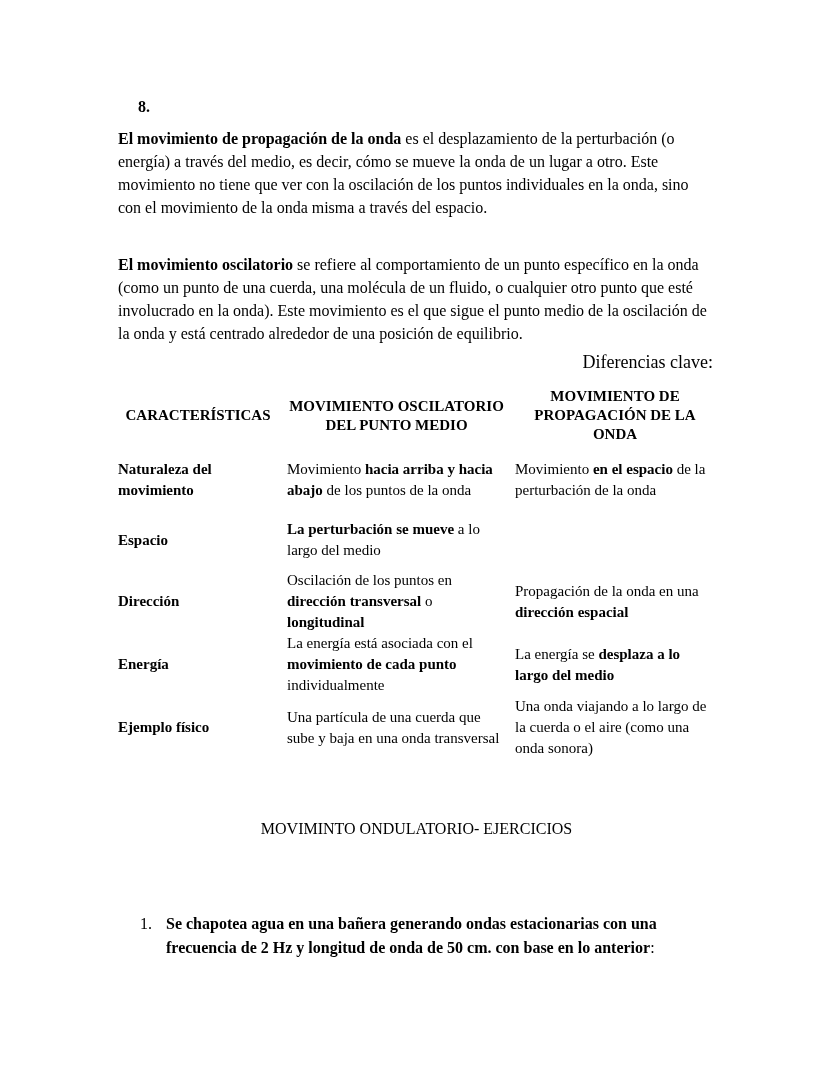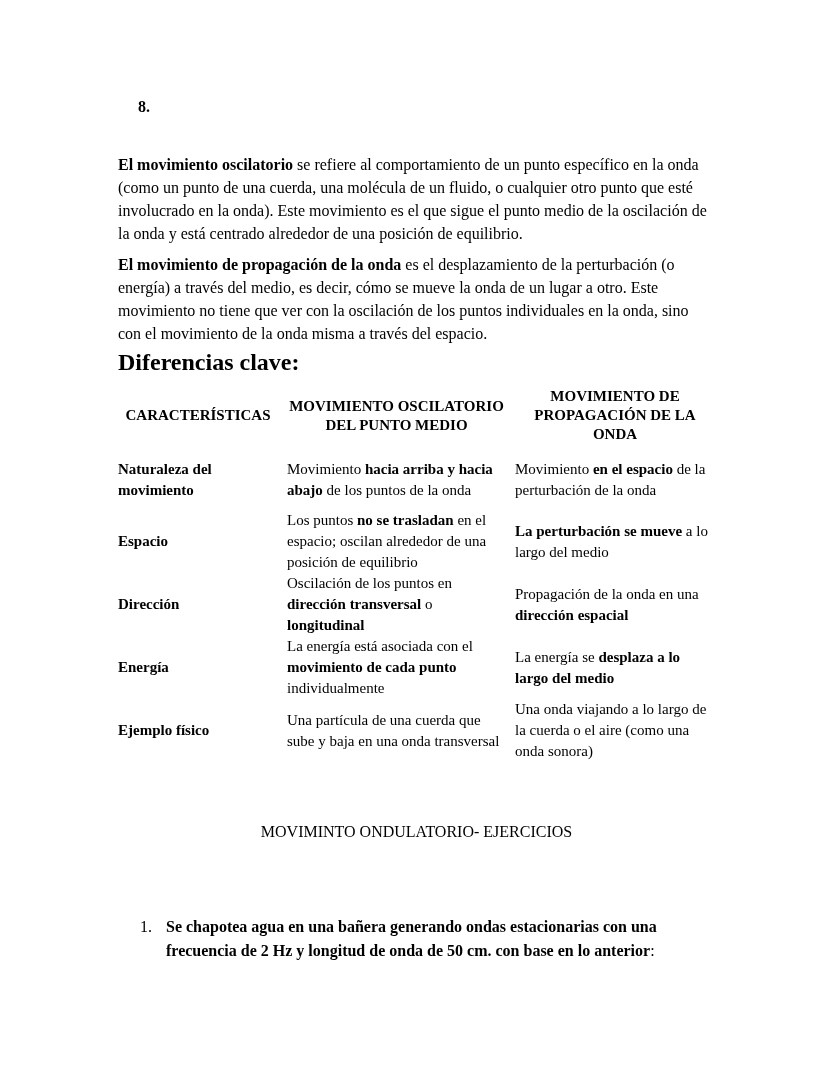--- a/index.html
+++ b/index.html
@@ -30,24 +30,25 @@
     font-size: 16px;
     line-height: 23px;
     width: 597px;
     margin: 34px 0 0 0;
   }
   .para.second { margin-top: 8px; }
   .para b, .cell b, .extext b { font-weight: bold; }
 
   
   .subhead {
-    font-size: 24px;
+    font-size: 18px;
     line-height: 22px;
-    font-weight: bold;
+    font-weight: normal;
     margin: 6px 0 0 0;
+    text-align: right;
   }
 
   
   .cmp-table { margin-top: 14px; width: 597px; font-size: 15px; }
   .trow {
     display: grid;
     grid-template-columns: 160px 219px 200px;
     column-gap: 9px;
     align-items: center;
     min-height: 60px;
@@ -85,42 +86,41 @@
 </style>
 </head>
 <body>
 
 <div class="page">
 
   <div class="q8">
     <span class="num">8.</span>
   </div>
 
+  <p class="para second"><b>El movimiento de propagación de la onda</b><span> es el desplazamiento de la perturbación (o energía) a través del medio, es decir, cómo se mueve la onda de un lugar a otro. Este movimiento no tiene que ver con la oscilación de los puntos individuales en la onda, sino con el movimiento de la onda misma a través del espacio.</span></p>
+
   <p class="para"><b>El movimiento oscilatorio</b><span> se refiere al comportamiento de un punto específico en la onda (como un punto de una cuerda, una molécula de un fluido, o cualquier otro punto que esté involucrado en la onda). Este movimiento es el que sigue el punto medio de la oscilación de la onda y está centrado alrededor de una posición de equilibrio.</span></p>
-
-  <p class="para second"><b>El movimiento de propagación de la onda</b><span> es el desplazamiento de la perturbación (o energía) a través del medio, es decir, cómo se mueve la onda de un lugar a otro. Este movimiento no tiene que ver con la oscilación de los puntos individuales en la onda, sino con el movimiento de la onda misma a través del espacio.</span></p>
 
   <h3 class="subhead">Diferencias clave:</h3>
 
   <div class="cmp-table">
     <div class="trow thead">
       <div class="cell c1">CARACTERÍSTICAS</div>
       <div class="cell c2">MOVIMIENTO OSCILATORIO DEL PUNTO MEDIO</div>
       <div class="cell c3">MOVIMIENTO DE PROPAGACIÓN DE LA ONDA</div>
     </div>
 
     <div class="trow">
       <div class="cell c1">Naturaleza del movimiento</div>
       <div class="cell c2"><span>Movimiento </span><b>hacia arriba y hacia abajo</b><span> de los puntos de la onda</span></div>
       <div class="cell c3"><span>Movimiento </span><b>en el espacio</b><span> de la perturbación de la onda</span></div>
     </div>
 
     <div class="trow">
       <div class="cell c1">Espacio</div>
-      <div class="cell c2"><span>Los puntos </span><b>no se trasladan</b><span> en el espacio; oscilan alrededor de una posición de equilibrio</span></div>
       <div class="cell c3"><b>La perturbación se mueve</b><span> a lo largo del medio</span></div>
     </div>
 
     <div class="trow">
       <div class="cell c1">Dirección</div>
       <div class="cell c2"><span>Oscilación de los puntos en </span><b>dirección transversal</b><span> o </span><b>longitudinal</b></div>
       <div class="cell c3"><span>Propagación de la onda en una </span><b>dirección espacial</b></div>
     </div>
 
     <div class="trow">

